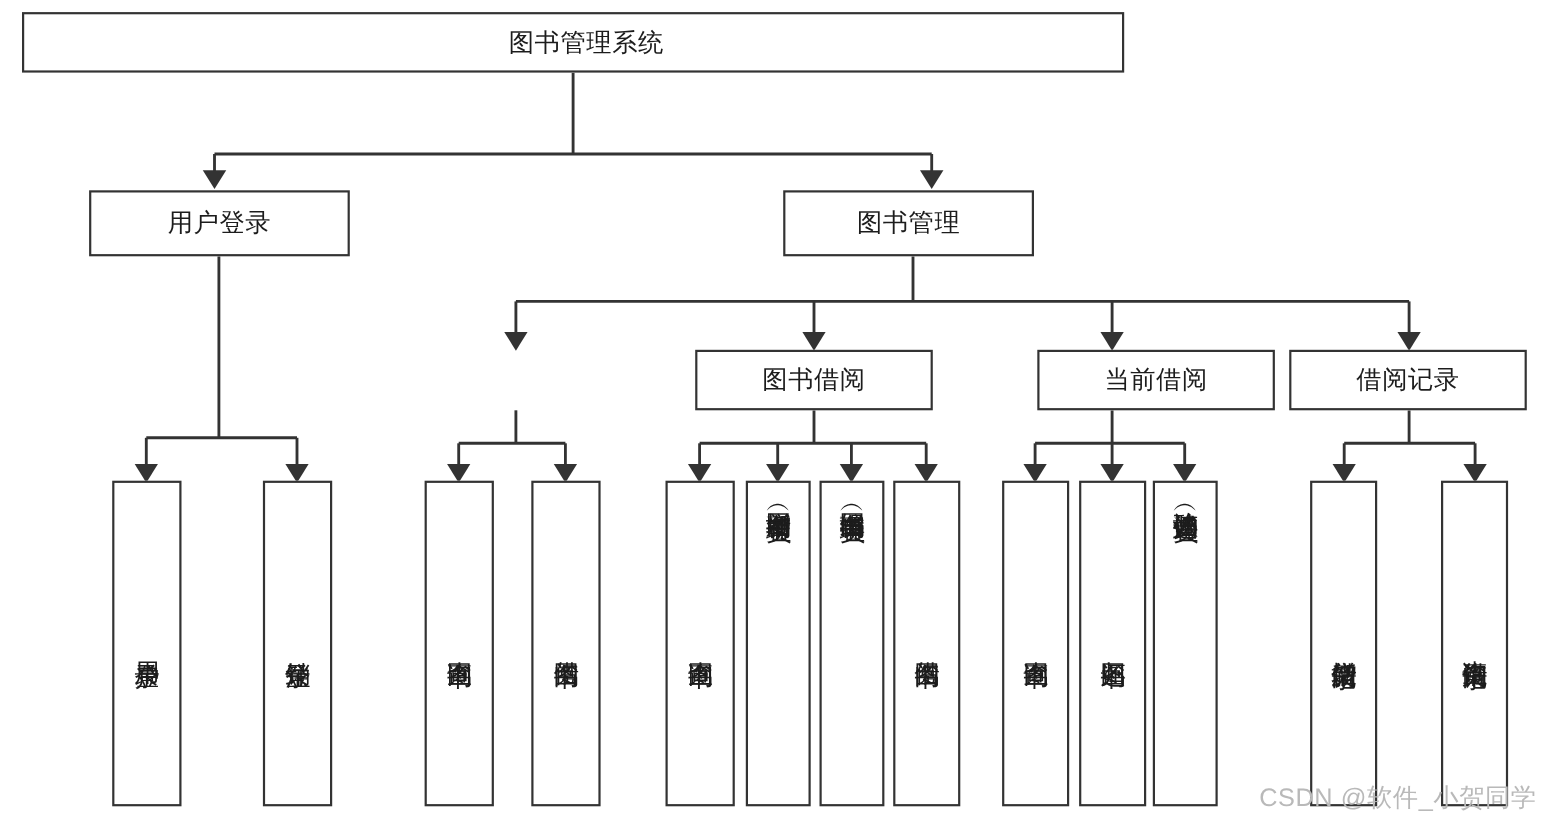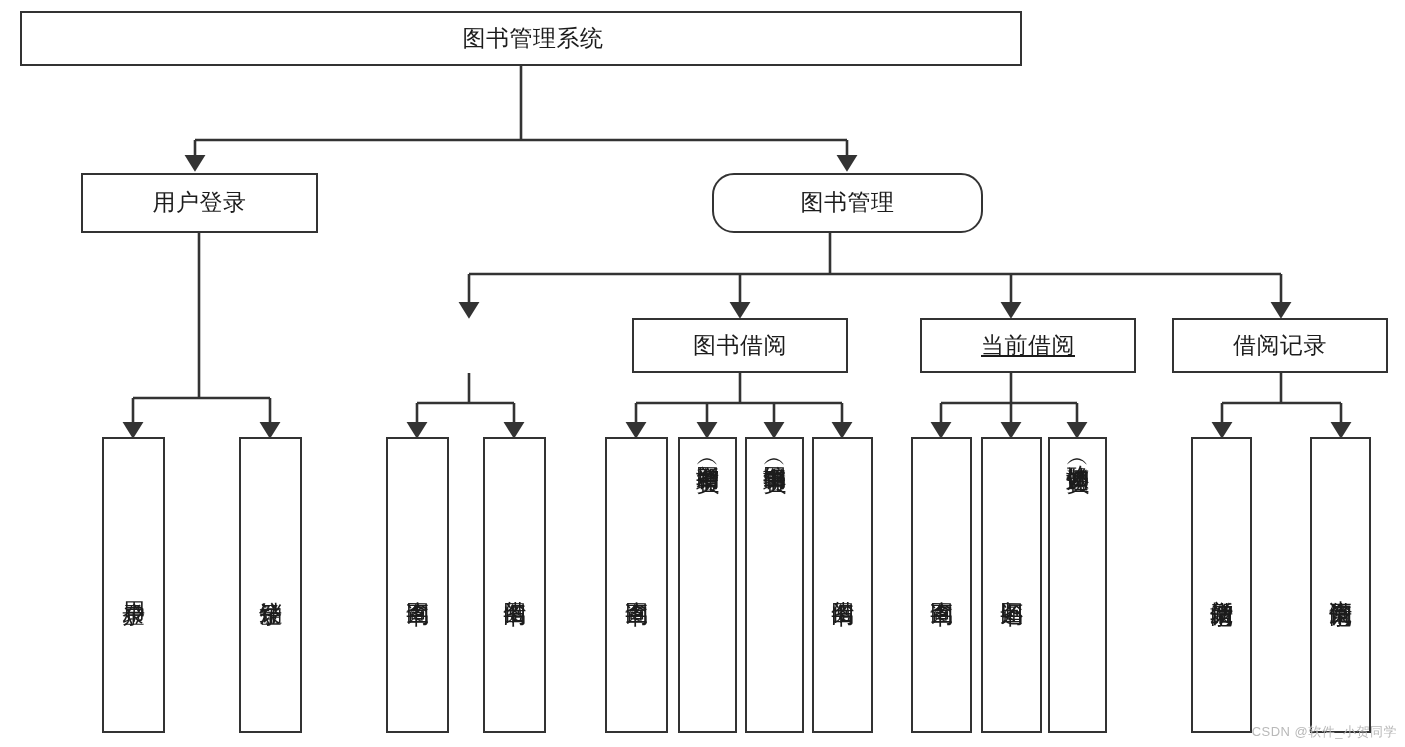--- a/index.html
+++ b/index.html
@@ -68,21 +68,21 @@
     box-sizing: border-box;
   }
   .leaf-inner.centered {
     align-items: center;
     padding-top: 0;
   }
   .watermark {
     position: absolute;
     right: 8px;
     bottom: 6px;
-    font-size: 13px;
+    font-size: 23px;
     color: #b9b9b9;
     letter-spacing: 0.5px;
     z-index: 6;
     white-space: nowrap;
     margin-top: 36px;
   }
 </style>
 </head>
 <body>
 
@@ -139,30 +139,30 @@
   </svg>
 
   <div class="node root" style="left:20px; top:11px; width:1002px; height:55px;">
     <span class="node-label-h">图书管理系统</span>
   </div>
 
   <div class="node lvl1" style="left:81px; top:173px; width:237px; height:60px;">
     <span class="node-label-h">用户登录</span>
   </div>
 
-  <div class="node lvl1" style="left:712px; top:173px; width:271px; height:60px;border-radius:22px;">
+  <div class="node lvl1" style="left:712px; top:173px; width:228px; height:60px;">
     <span class="node-label-h">图书管理</span>
   </div>
 
 
   <div class="node lvl2" style="left:632px; top:318px; width:216px; height:55px;">
     <span class="node-label-h">图书借阅</span>
   </div>
 
-  <div class="node lvl2" style="left:920px; top:318px; width:216px; height:55px;text-decoration:underline;">
+  <div class="node lvl2" style="left:943px; top:318px; width:216px; height:55px;">
     <span class="node-label-h">当前借阅</span>
   </div>
 
   <div class="node lvl2" style="left:1172px; top:318px; width:216px; height:55px;">
     <span class="node-label-h">借阅记录</span>
   </div>
 
   <div class="node leaf" style="left:102px; top:437px; width:63px; height:296px;">
     <span class="leaf-inner centered">
       <span class="node-label-v">用户登录</span>

